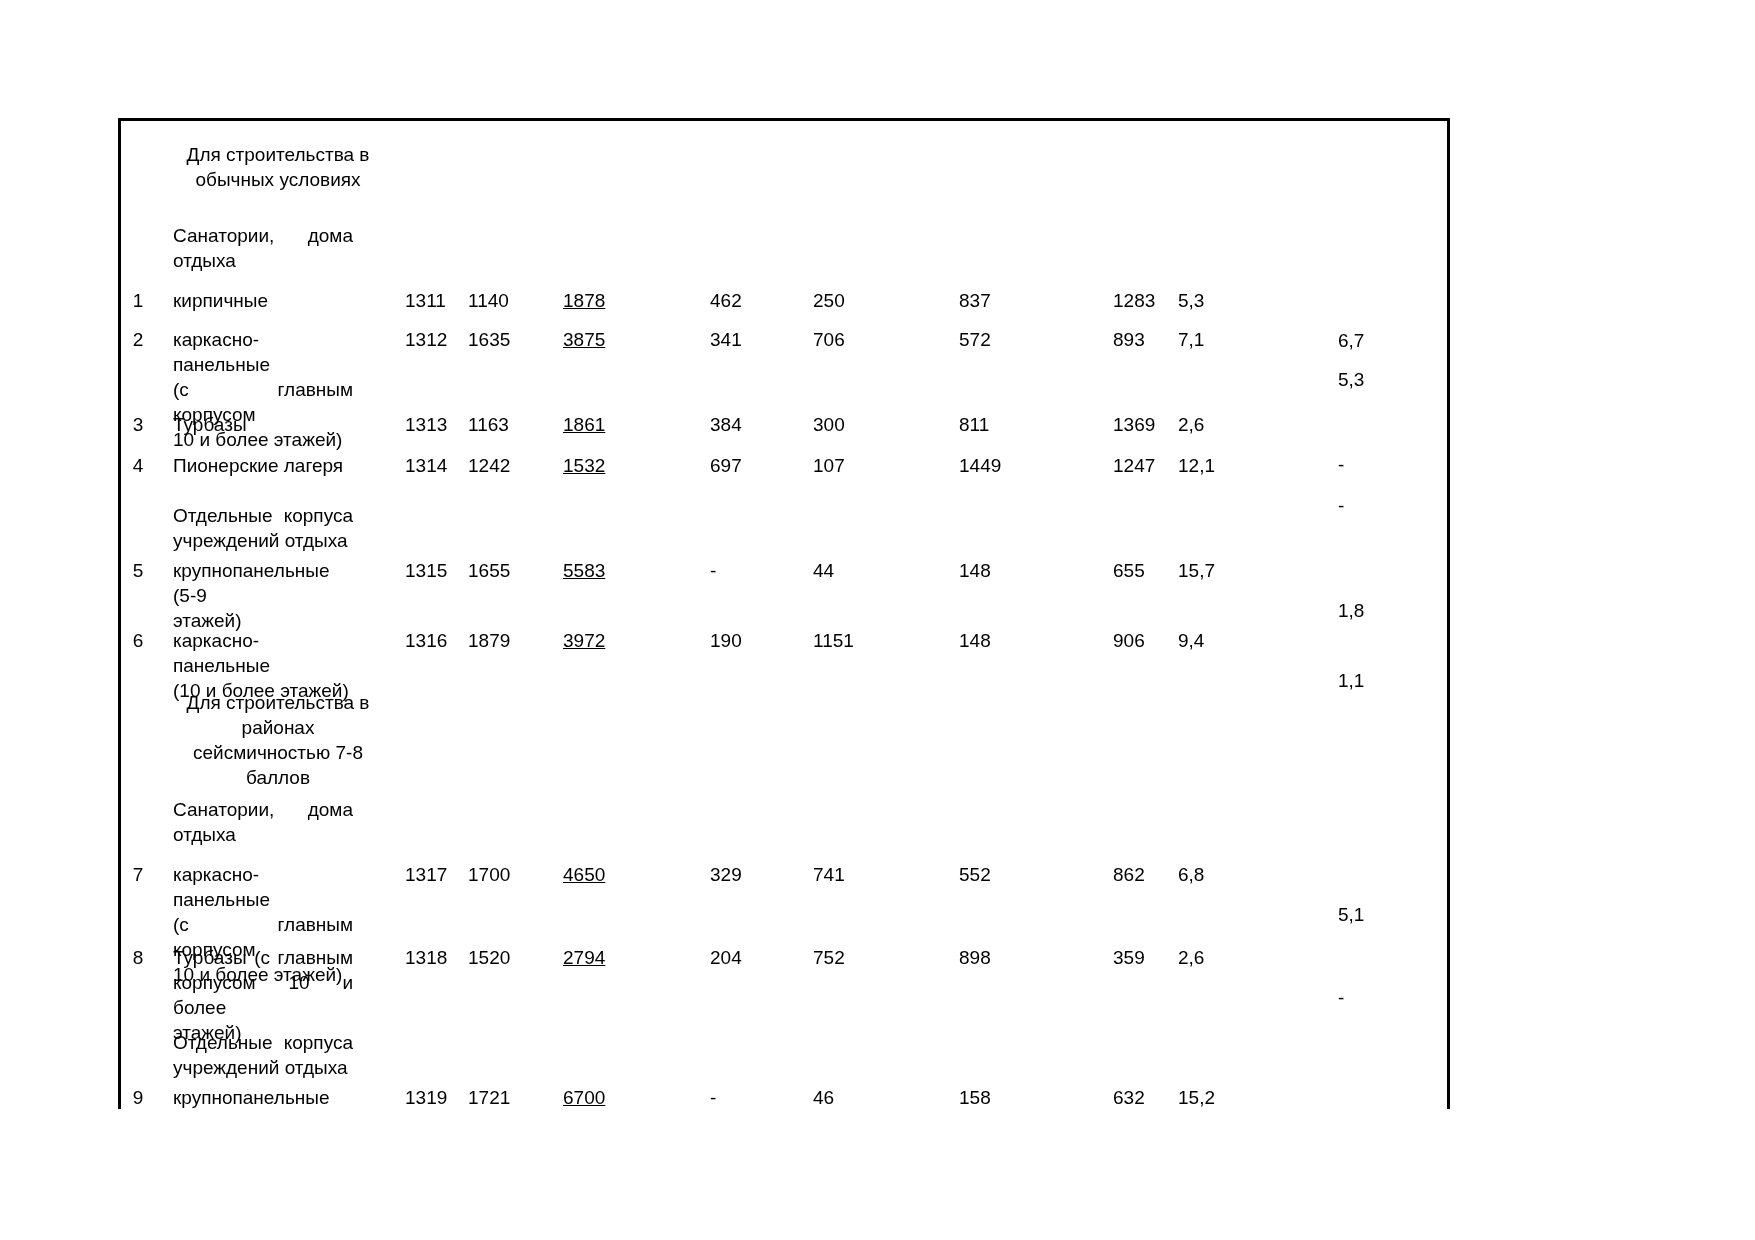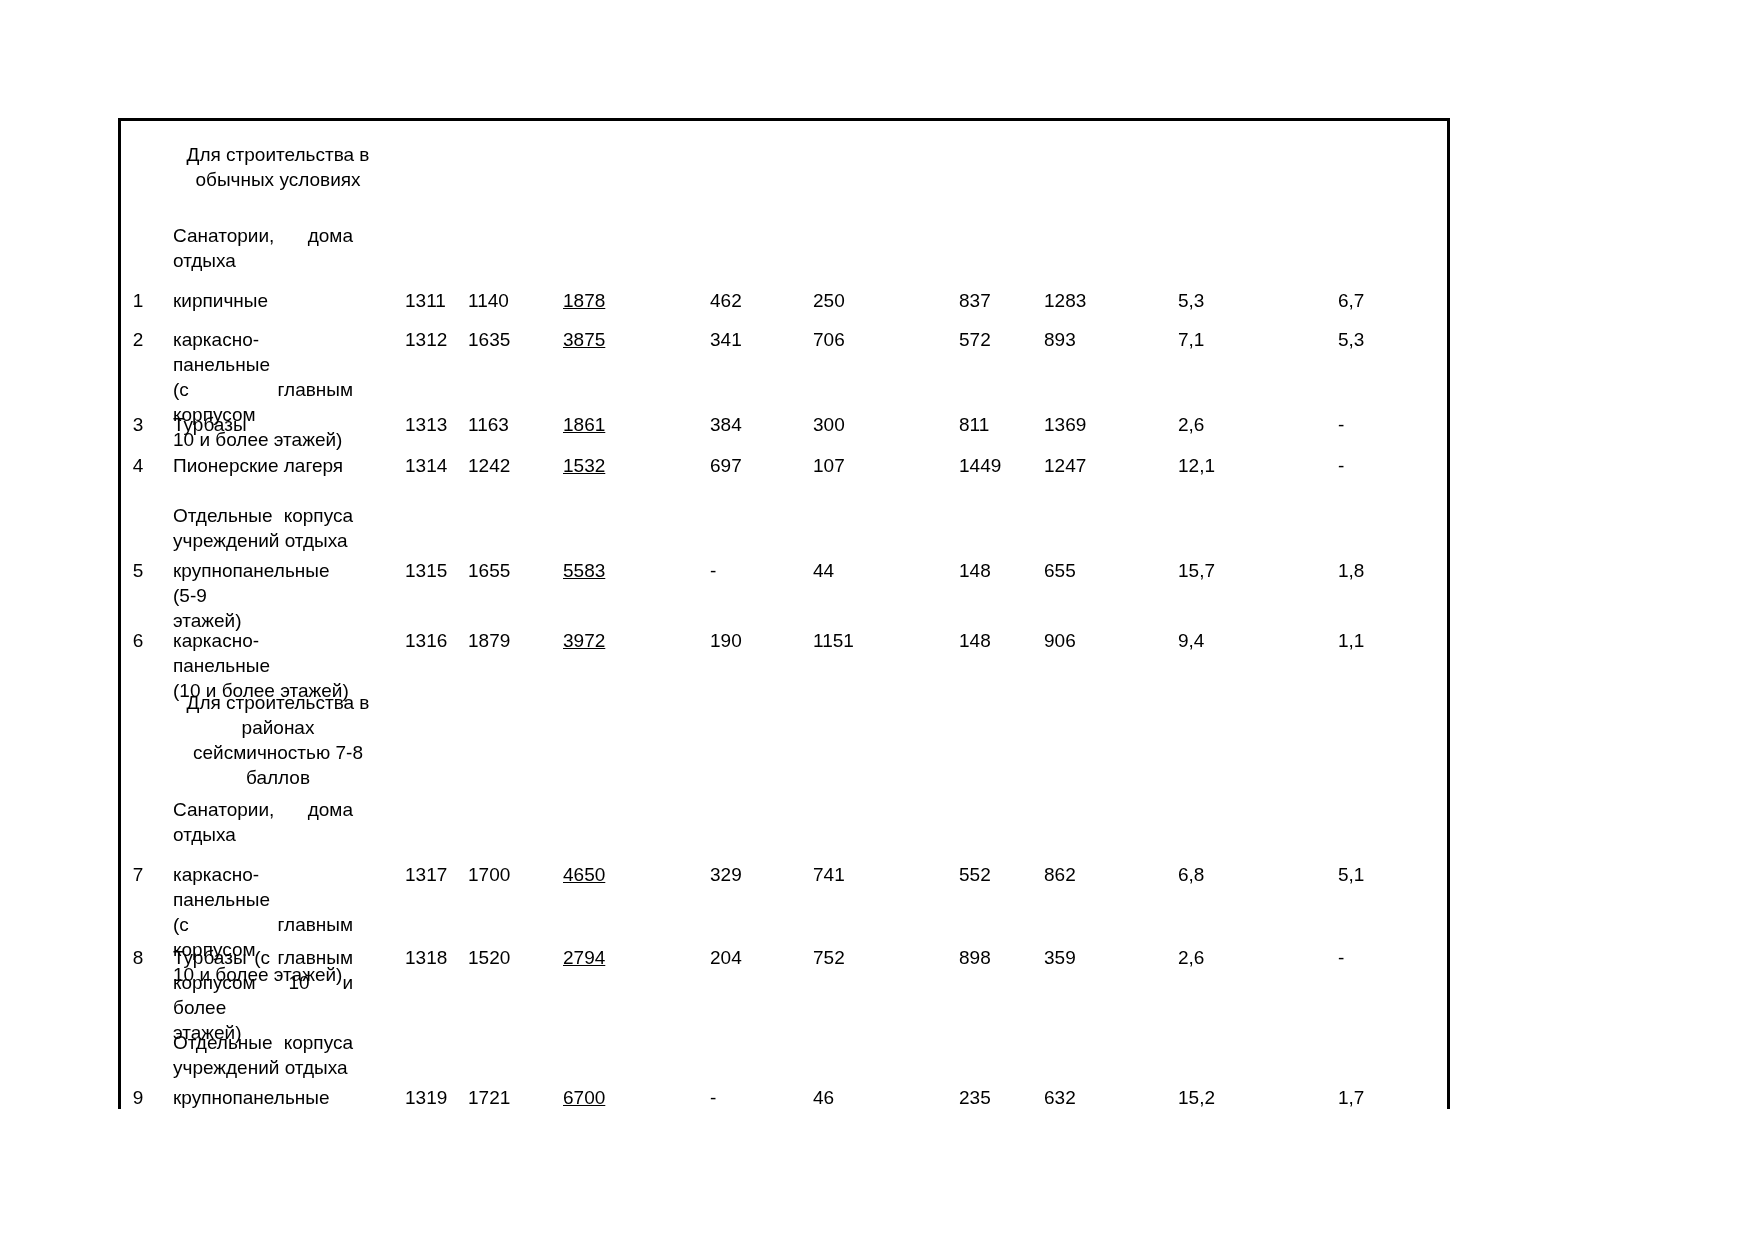--- a/index.html
+++ b/index.html
@@ -65,23 +65,23 @@
   .jline {
     text-align: justify;
     text-align-last: justify;
   }
   .c0 { left: 284px; }
   .c1 { left: 347px; text-align: right; }
   .c2 { left: 442px; text-decoration: underline; }
   .c3 { left: 589px; }
   .c4 { left: 692px; }
   .c5 { left: 838px; text-align: right; }
-  .c6 { left: 923px; }
+  .c6 { left: 992px; }
   .c7 { left: 1057px; }
-  .c8 { left: 1217px; }
+  .c8 { left: 1217px; margin-top: 40px; }
 </style>
 </head>
 <body>
 
 <div class="frame">
 
   <div class="hdr-center" style="top:21px">
       <div>Для строительства в</div>
       <div>обычных условиях</div>
     </div>
@@ -252,19 +252,19 @@
   <div class="block" style="top:964px">
     <div class="cell num">9</div>
     <div class="cell name">
         <div>крупнопанельные (5-9</div>
       </div>
     <div class="cell c0">1319</div>
     <div class="cell c1">1721</div>
     <div class="cell c2">6700</div>
     <div class="cell c3">-</div>
     <div class="cell c4">46</div>
-    <div class="cell c5">235</div>
+    <div class="cell c5">158</div>
     <div class="cell c6">632</div>
     <div class="cell c7">15,2</div>
     <div class="cell c8">1,7</div>
   </div>
 
 </div>
 
 </body></html>

